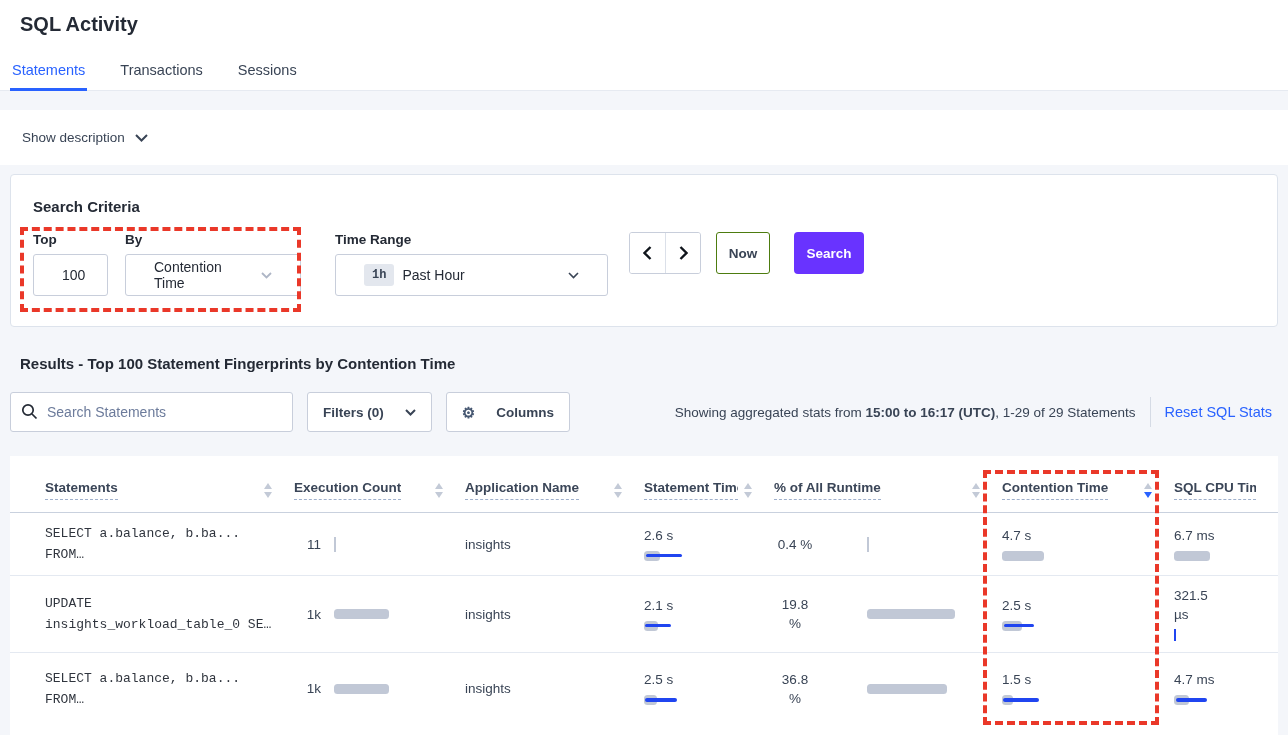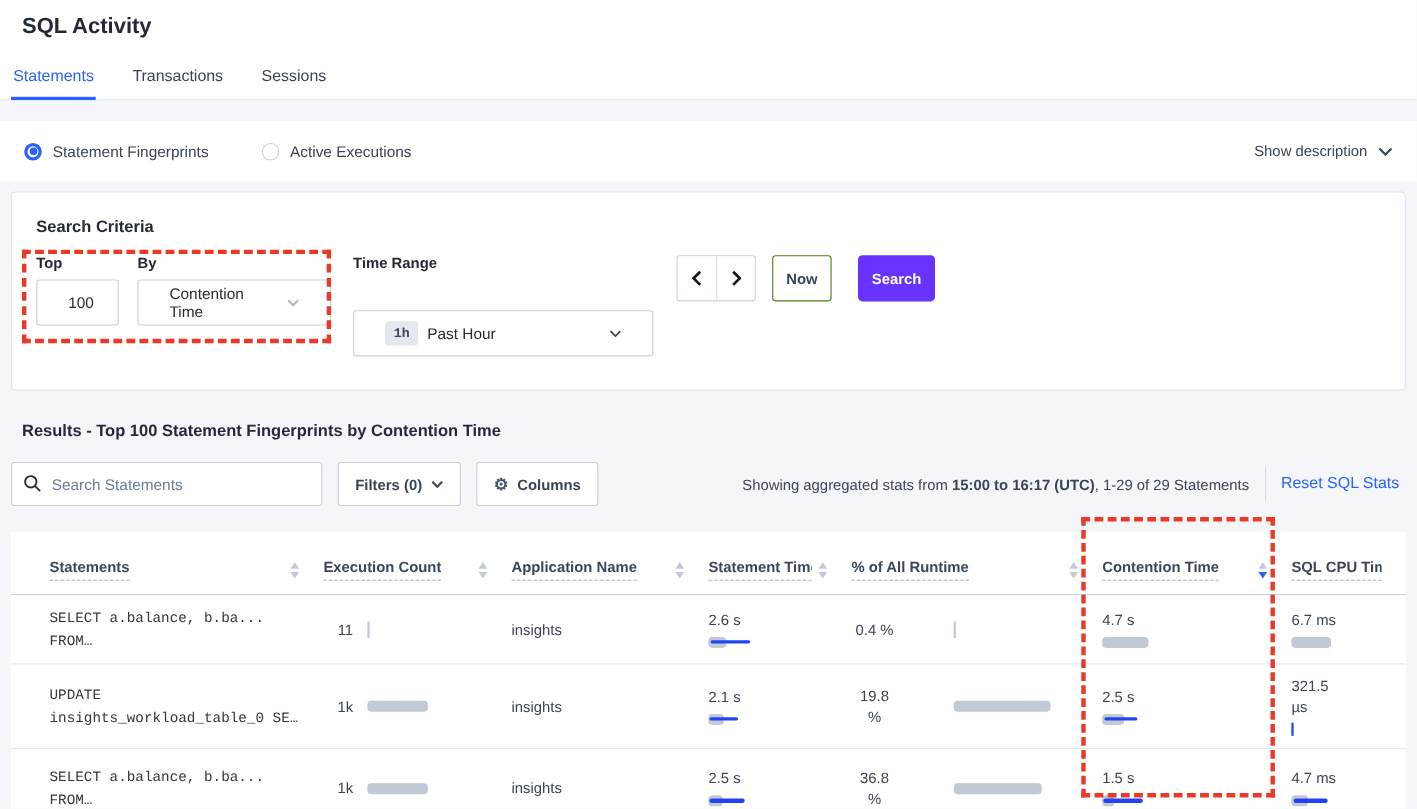--- a/index.html
+++ b/index.html
@@ -52,21 +52,21 @@
 
   
   .results-heading { font-size:15px; font-weight:700; color:#242a35; margin:28px 20px 0; }
   .toolbar { display:flex; align-items:center; margin:20px 10px 0; }
   .search-wrap { position:relative; width:283px; }
   .search-input { width:283px; height:40px; border:1px solid #c8cedb; border-radius:3px;
     padding:0 10px 0 36px; font-size:14px; color:#394455; font-family:inherit; background:#fff; }
   .search-input::placeholder { color:#6c7b9b; }
   .search-icon { position:absolute; left:11px; top:11px; }
   .tool-btn { height:40px; margin-left:14px; background:#fff; border:1px solid #c8cedb; border-radius:3px;
-    padding:0 15px; display:flex; align-items:center; gap:8px; font-size:13.5px; font-weight:700; color:#394455;
+    padding:0 15px; display:flex; align-items:center; gap:21px; font-size:13.5px; font-weight:700; color:#394455;
     cursor:pointer; font-family:inherit;justify-content:center; }
   .gear { font-size:15px; color:#475872; line-height:1; }
   .toolbar-right { margin-left:auto; display:flex; align-items:center; }
   .showing-text { font-size:13.5px; color:#394455; }
   .vdiv { width:1px; height:30px; background:#d5dbe5; margin:0 14px; }
   .reset-link { font-size:14.5px; color:#2962ff; cursor:pointer; white-space:nowrap; padding-right:6px; }
 
   
   .table-card { background:#fff; margin:24px 10px 0; min-height:280px; }
   table { width:100%; border-collapse:collapse; table-layout:fixed; }
@@ -110,32 +110,20 @@
 <div class="page-top">
   <div class="page-title">SQL Activity</div>
   <div class="tabs">
     <div class="tab active">Statements</div>
     <div class="tab">Transactions</div>
     <div class="tab">Sessions</div>
   </div>
 </div>
 
 <div class="radio-card">
-  <div class="radio-group">
-    <div class="radio-opt">
-      <span class="radio-outer sel">
-          <span class="radio-dot"></span>
-        </span>
-      <span>Statement Fingerprints</span>
-    </div>
-    <div class="radio-opt">
-      <span class="radio-outer"></span>
-      <span>Active Executions</span>
-    </div>
-  </div>
   <div class="show-desc">
     <span>Show description</span>
     <svg width="13" height="8" viewBox="0 0 13 8">
         <polyline points="1,1 6.5,6.5 12,1" fill="none" stroke="#394455" stroke-width="2"></polyline>
       </svg>
   </div>
 </div>
 
 <div class="criteria-card">
   <div class="criteria-title">Search Criteria</div>
@@ -151,21 +139,21 @@
     </div>
     <div class="field" style="width:176px; margin-left:17px;">
       <span class="field-label">By</span>
       <div class="select-box">
         <span class="grow">Contention Time</span>
         <svg width="11" height="7" viewBox="0 0 11 7">
             <polyline points="1,1 5.5,5.5 10,1" fill="none" stroke="#aeb6c6" stroke-width="1.8"></polyline>
           </svg>
       </div>
     </div>
-    <div class="field" style="width:273px; margin-left:20px;gap:28px;">
+    <div class="field" style="width:273px; margin-left:34px;">
       <span class="field-label">Time Range</span>
       <div class="select-box">
         <span class="badge-1h">1h</span>
         <span class="grow">Past Hour</span>
         <svg width="11" height="7" viewBox="0 0 11 7">
             <polyline points="1,1 5.5,5.5 10,1" fill="none" stroke="#394455" stroke-width="1.6"></polyline>
           </svg>
       </div>
     </div>
     <div class="pnbtn-group">

